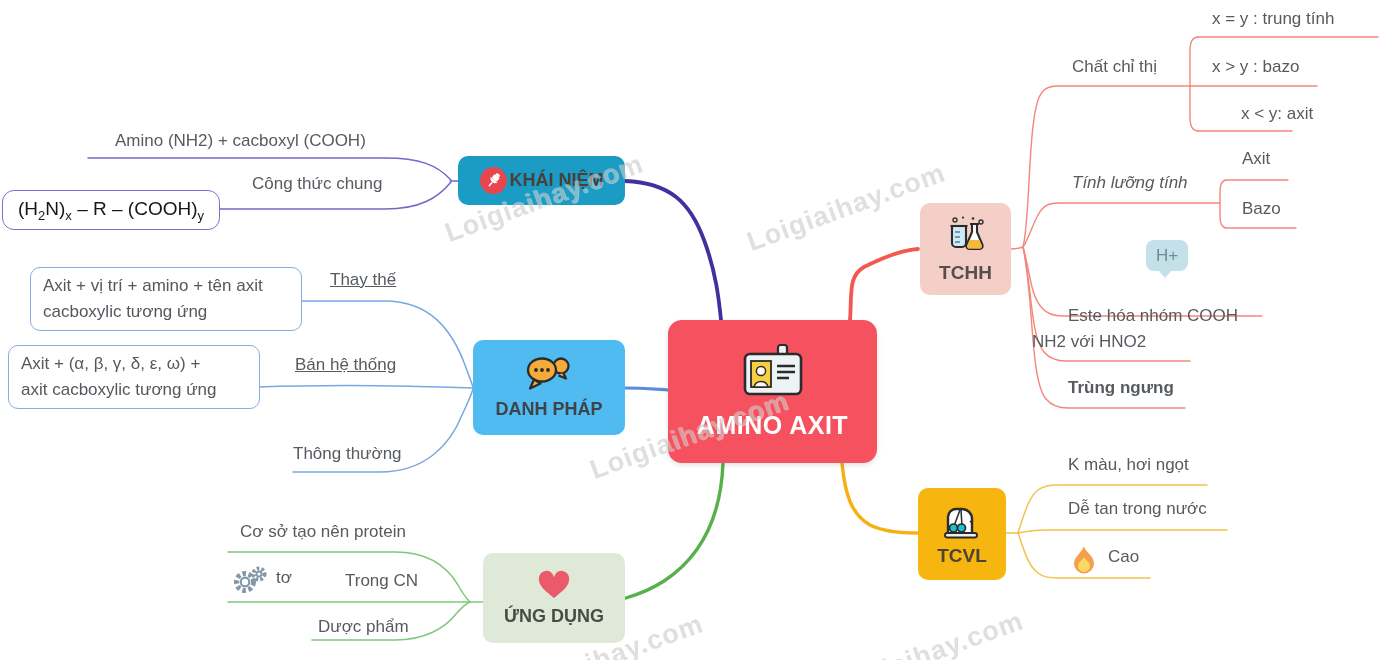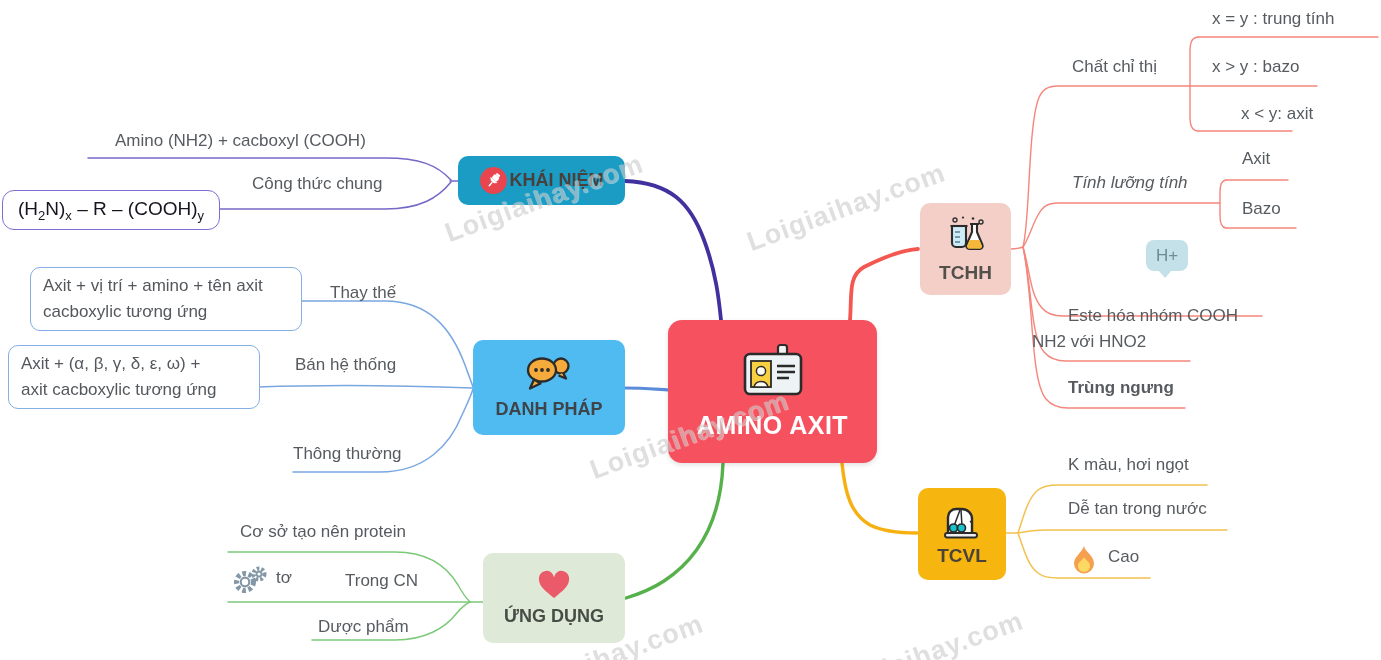--- a/index.html
+++ b/index.html
@@ -116,27 +116,27 @@
         </g>
       </svg>
     </span>
     <span>KHÁI NIỆM</span>
   </div>
 
   <div class="childbox" style="left:30px;top:267px;width:246px;">
     <div>Axit + vị trí + amino + tên axit</div>
     <div>cacboxylic tương ứng</div>
   </div>
-  <div class="lbl" style="left:330px;top:283px;">Thay thế</div>
+  <div class="lbl" style="left:330px;top:270px;text-decoration:underline;">Thay thế</div>
 
   <div class="childbox" style="left:8px;top:345px;width:226px;">
     <div>Axit + (α, β, γ, δ, ε, ω) +</div>
     <div>axit cacboxylic tương ứng</div>
   </div>
-  <div class="lbl" style="left:295px;top:355px;">Bán hệ thống</div>
+  <div class="lbl" style="left:295px;top:355px;text-decoration:underline;">Bán hệ thống</div>
   <div class="lbl" style="left:293px;top:444px;">Thông thường</div>
 
   <div class="node" id="node-danh-phap">
     <span class="ico">
       <svg width="48" height="40" viewBox="0 0 48 40">
         <circle cx="36" cy="11" r="7.5" fill="#f5aa3c" stroke="#2b2b2b" stroke-width="2.3"></circle>
         <path d="M38 17.5 l3 6 -7.5 -3" fill="#f5aa3c" stroke="#2b2b2b" stroke-width="2.3" stroke-linejoin="round"></path>
         <ellipse cx="17" cy="15" rx="14" ry="11.5" fill="#f5aa3c" stroke="#2b2b2b" stroke-width="2.3"></ellipse>
         <path d="M9 24.5 l-4 9 10.5 -5 z" fill="#f5aa3c" stroke="#2b2b2b" stroke-width="2.3" stroke-linejoin="round"></path>
         <circle cx="11" cy="15" r="1.9" fill="#2b2b2b"></circle>

